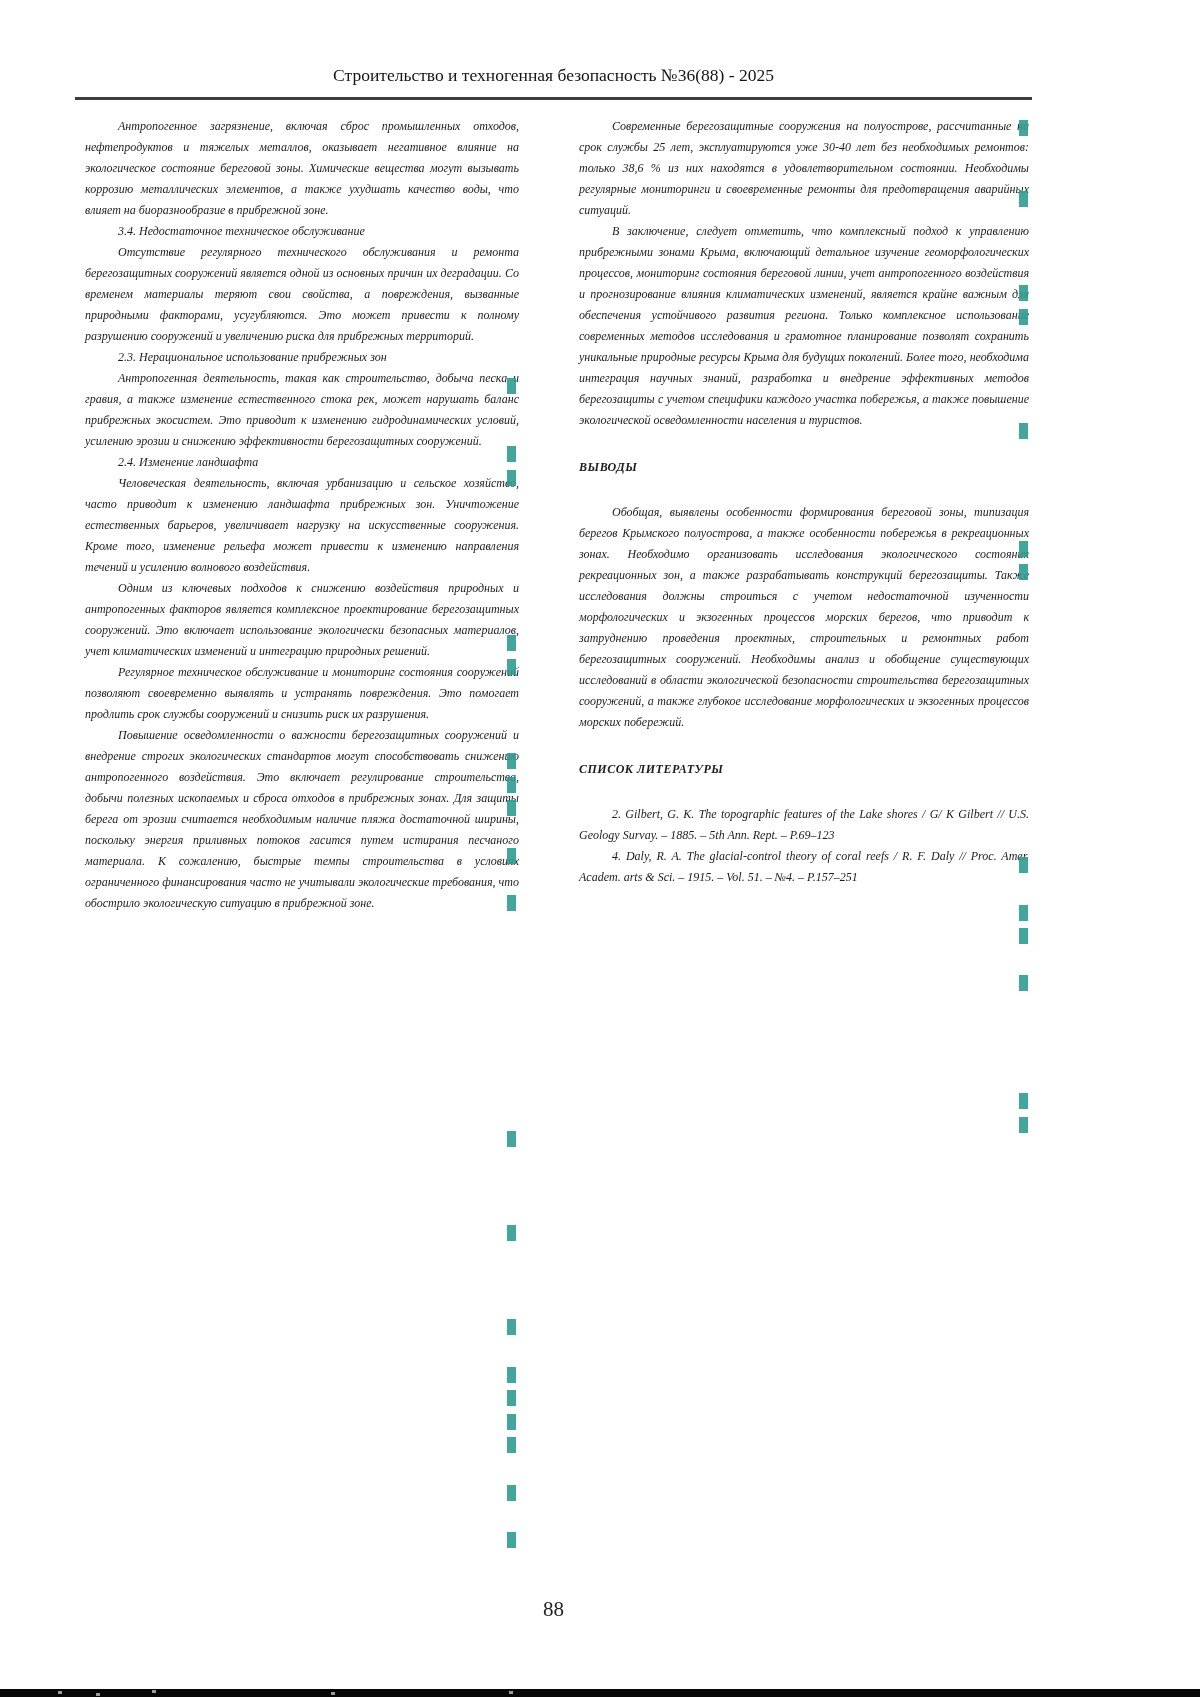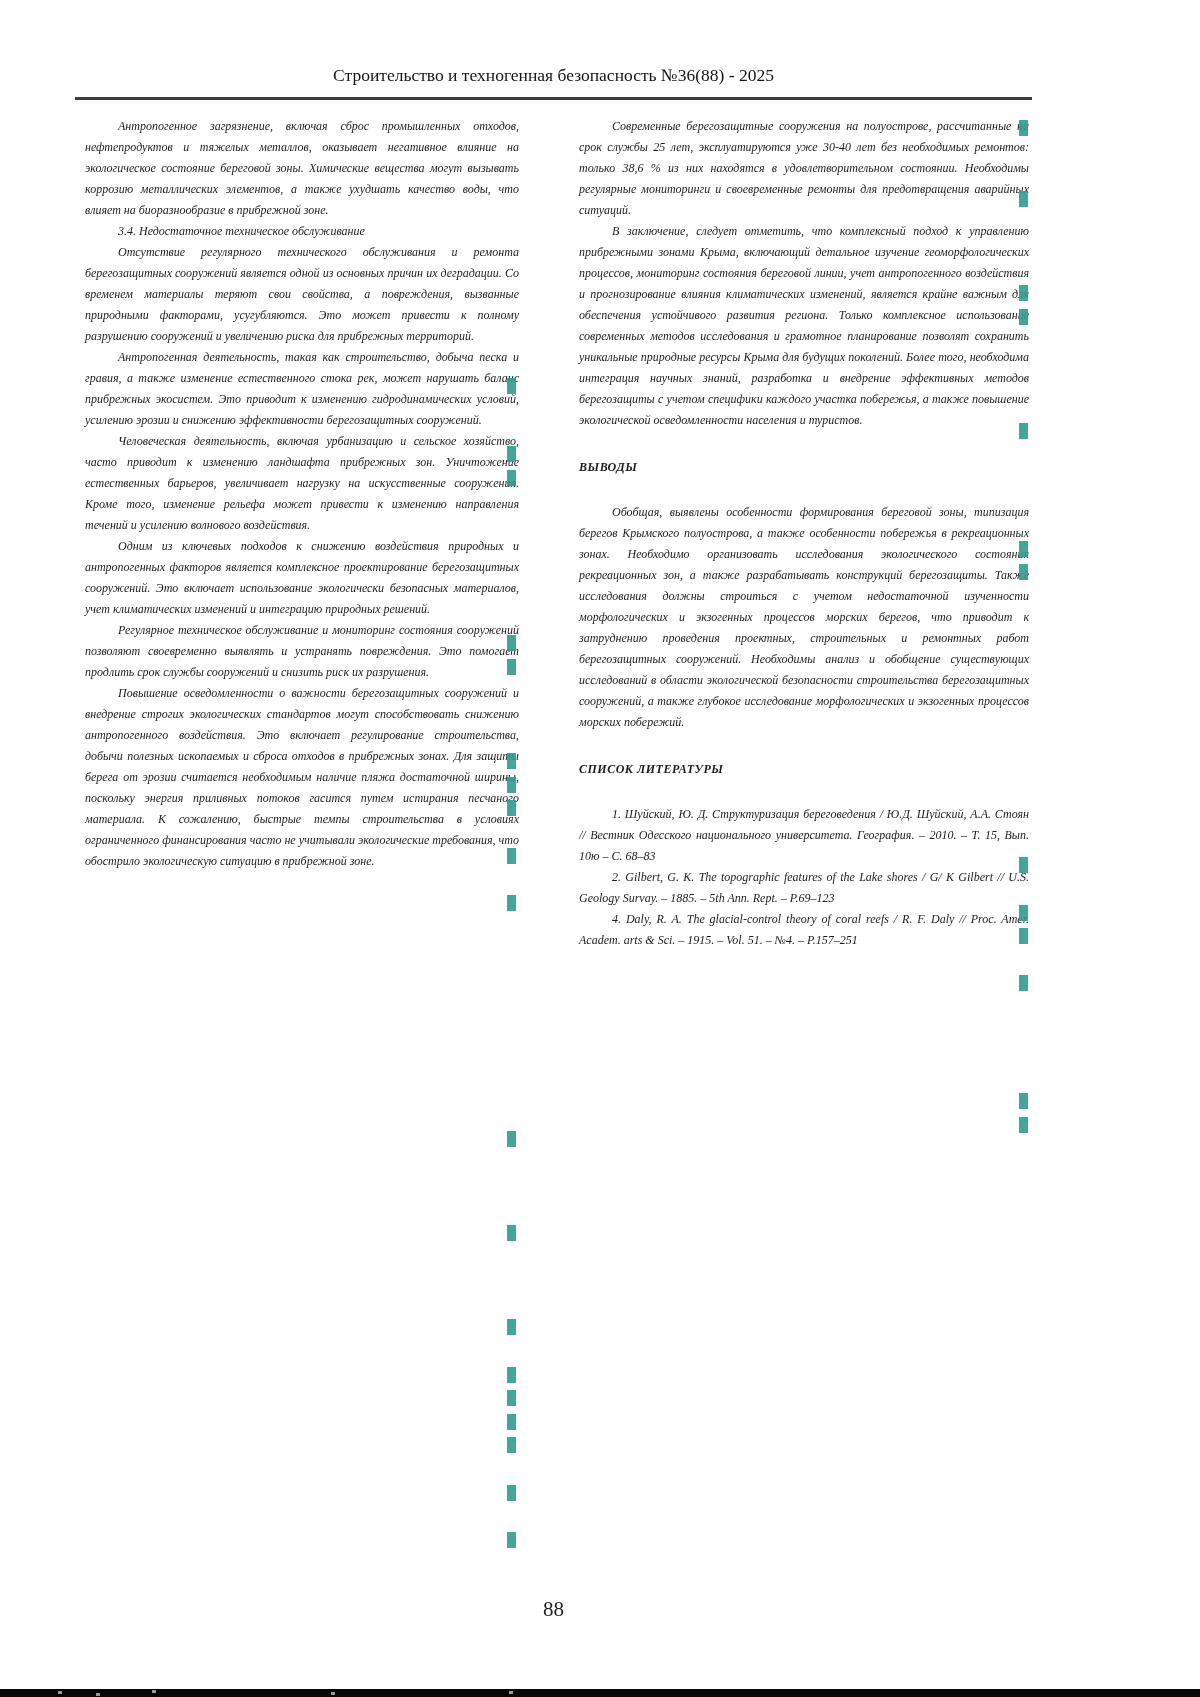--- a/index.html
+++ b/index.html
@@ -56,34 +56,35 @@
 <div id="page">
 
   <div id="journal-header">Строительство и техногенная безопасность №36(88) - 2025</div>
 
   <div id="header-rule"></div>
 
   <div id="col-left" class="column">
       <p class="blk paragraph">Антропогенное загрязнение, включая сброс промышленных отходов, нефтепродуктов и тяжелых металлов, оказывает негативное влияние на экологическое состояние береговой зоны. Химические вещества могут вызывать коррозию металлических элементов, а также ухудшать качество воды, что влияет на биоразнообразие в прибрежной зоне.</p>
       <p class="blk subheading">3.4. Недостаточное техническое обслуживание</p>
       <p class="blk paragraph">Отсутствие регулярного технического обслуживания и ремонта берегозащитных сооружений является одной из основных причин их деградации. Со временем материалы теряют свои свойства, а повреждения, вызванные природными факторами, усугубляются. Это может привести к полному разрушению сооружений и увеличению риска для прибрежных территорий.</p>
+      <p class="blk subheading">2.3. Нерациональное использование прибрежных зон</p>
       <p class="blk paragraph">Антропогенная деятельность, такая как строительство, добыча песка и гравия, а также изменение естественного стока рек, может нарушать баланс прибрежных экосистем. Это приводит к изменению гидродинамических условий, усилению эрозии и снижению эффективности берегозащитных сооружений.</p>
+      <p class="blk subheading">2.4. Изменение ландшафта</p>
       <p class="blk paragraph">Человеческая деятельность, включая урбанизацию и сельское хозяйство, часто приводит к изменению ландшафта прибрежных зон. Уничтожение естественных барьеров, увеличивает нагрузку на искусственные сооружения. Кроме того, изменение рельефа может привести к изменению направления течений и усилению волнового воздействия.</p>
       <p class="blk paragraph">Одним из ключевых подходов к снижению воздействия природных и антропогенных факторов является комплексное проектирование берегозащитных сооружений. Это включает использование экологически безопасных материалов, учет климатических изменений и интеграцию природных решений.</p>
       <p class="blk paragraph">Регулярное техническое обслуживание и мониторинг состояния сооружений позволяют своевременно выявлять и устранять повреждения. Это помогает продлить срок службы сооружений и снизить риск их разрушения.</p>
       <p class="blk paragraph">Повышение осведомленности о важности берегозащитных сооружений и внедрение строгих экологических стандартов могут способствовать снижению антропогенного воздействия. Это включает регулирование строительства, добычи полезных ископаемых и сброса отходов в прибрежных зонах. Для защиты берега от эрозии считается необходимым наличие пляжа достаточной ширины, поскольку энергия приливных потоков гасится путем истирания песчаного материала. К сожалению, быстрые темпы строительства в условиях ограниченного финансирования часто не учитывали экологические требования, что обострило экологическую ситуацию в прибрежной зоне.</p>
     </div>
 
   <div id="col-right" class="column">
       <p class="blk paragraph">Современные берегозащитные сооружения на полуострове, рассчитанные на срок службы 25 лет, эксплуатируются уже 30-40 лет без необходимых ремонтов: только 38,6 % из них находятся в удовлетворительном состоянии. Необходимы регулярные мониторинги и своевременные ремонты для предотвращения аварийных ситуаций.</p>
       <p class="blk paragraph">В заключение, следует отметить, что комплексный подход к управлению прибрежными зонами Крыма, включающий детальное изучение геоморфологических процессов, мониторинг состояния береговой линии, учет антропогенного воздействия и прогнозирование влияния климатических изменений, является крайне важным для обеспечения устойчивого развития региона. Только комплексное использование современных методов исследования и грамотное планирование позволят сохранить уникальные природные ресурсы Крыма для будущих поколений. Более того, необходима интеграция научных знаний, разработка и внедрение эффективных методов берегозащиты с учетом специфики каждого участка побережья, а также повышение экологической осведомленности населения и туристов.</p>
       <p class="blk heading">ВЫВОДЫ</p>
       <p class="blk paragraph">Обобщая, выявлены особенности формирования береговой зоны, типизация берегов Крымского полуострова, а также особенности побережья в рекреационных зонах. Необходимо организовать исследования экологического состояния рекреационных зон, а также разрабатывать конструкций берегозащиты. Также исследования должны строиться с учетом недостаточной изученности морфологических и экзогенных процессов морских берегов, что приводит к затруднению проведения проектных, строительных и ремонтных работ берегозащитных сооружений. Необходимы анализ и обобщение существующих исследований в области экологической безопасности строительства берегозащитных сооружений, а также глубокое исследование морфологических и экзогенных процессов морских побережий.</p>
       <p class="blk heading">СПИСОК ЛИТЕРАТУРЫ</p>
-      <p class="blk reference">1. Шуйский, Ю. Д. Структуризация береговедения / Ю.Д. Шуйский, А.А. Стоян // Вестник Одесского национального университета. География. – 2010. – Т. 15, Вып. 10ю – С. 68–83</p>
       <p class="blk reference">2. Gilbert, G. K. The topographic features of the Lake shores / G/ K Gilbert // U.S. Geology Survay. – 1885. – 5th Ann. Rept. – P.69–123</p>
       <p class="blk reference">4. Daly, R. A. The glacial-control theory of coral reefs / R. F. Daly // Proc. Amer. Academ. arts &amp; Sci. – 1915. – Vol. 51. – №4. – P.157–251</p>
     </div>
 
   <div id="footer-pagenum">88</div>
 
   <div id="hl-layer">
       <span class="hl" style="left: 507px; top: 378px;"></span>
       <span class="hl" style="left: 507px; top: 446px;"></span>
       <span class="hl" style="left: 507px; top: 470px;"></span>

